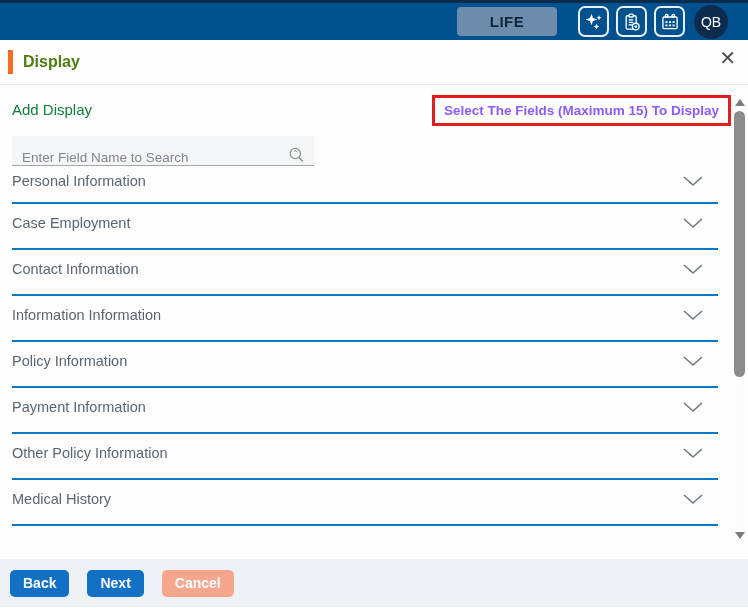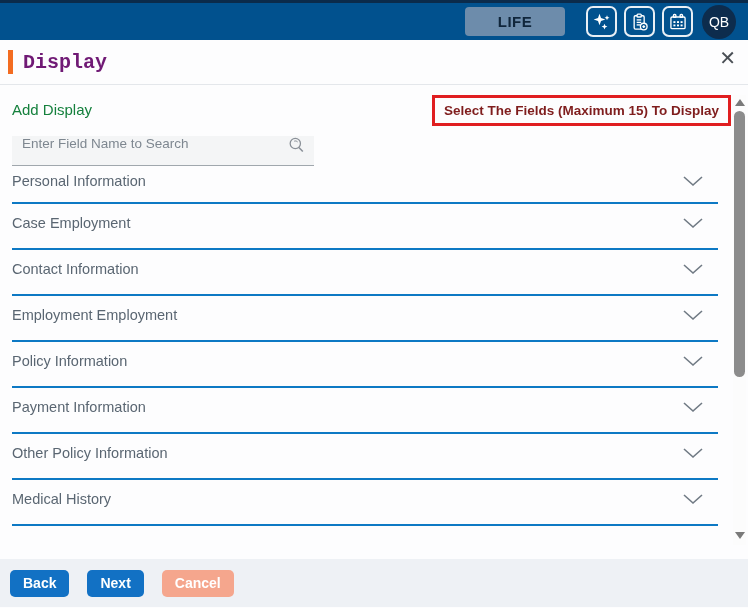--- a/index.html
+++ b/index.html
@@ -4,21 +4,21 @@
 <style>
   * { margin:0; padding:0; box-sizing:border-box; }
   html,body { width:748px; height:608px; overflow:hidden; }
   body { font-family:"Liberation Sans", sans-serif; background:#f5f6f9; }
   .app { position:relative; width:748px; height:608px; background:#fdfdfe; }
 
   
   .topbar {
     height:40px; background:#01518E; border-top:3px solid #0B2B4B;
     display:flex; align-items:center; justify-content:flex-end;
-    padding-right:12px; gap:7px;
+    padding-right:20px; gap:7px;
   }
   .life-btn {
     width:100px; height:29px; margin-right:14px;
     background:#6D8CAB; border:none; border-radius:4px;
     color:#10263B; font-weight:bold; font-size:15px; letter-spacing:0.5px;
     font-family:"Liberation Sans", sans-serif; cursor:pointer;
   }
   .icon-btn {
     width:31px; height:31px; border:2px solid #E9EFF5; border-radius:7px;
     background:transparent; display:flex; align-items:center; justify-content:center;
@@ -31,43 +31,43 @@
     display:flex; align-items:center; justify-content:center; margin-left:2px;
     cursor:pointer;
   }
 
   
   .panel-header {
     height:45px; background:#FDFDFE; border-bottom:1px solid #E4E7EB;
     display:flex; align-items:center; padding-left:8px; position:relative;
   }
   .accent-bar { width:5px; height:24px; background:#F36C21; margin-right:10px; }
-  .panel-title { color:#701a75; font-weight:bold; font-size:20px;font-family:Liberation Mono, monospace; }
+  .panel-title { color:#4d7c0f; font-weight:bold; font-size:16px; }
   .close-btn {
     position:absolute; right:12px; top:8px; background:none; border:none;
     font-size:20px; color:#4A4F55; cursor:pointer; line-height:1;
     font-family:"Liberation Sans", sans-serif;
   }
 
   
   .content { position:relative; height:474px; background:#FDFDFE; }
   .content-top-row {
     display:flex; justify-content:space-between; align-items:flex-start;
     padding:10px 17px 0 12px;
   }
   .add-display-label { font-size:15px; color:#15803d; padding-top:6px; }
   .fields-notice {
     border:3px solid #E01E20; padding:5px 9px;
-    font-size:13.5px; font-weight:bold; color:#7f1d1d; background:#FDFDFE;
+    font-size:13.5px; font-weight:bold; color:#8b5cf6; background:#FDFDFE;
   }
 
   .search-row {
     margin:10px 0 0 12px; width:302px; height:30px;
     background:#F4F5F6; border-bottom:1px solid #A0A7AD;
-    display:flex; align-items:flex-start; padding:0 8px 0 10px;
+    display:flex; align-items:flex-end; padding:0 8px 0 10px;
   }
   .search-row input {
     flex:1; border:none; background:transparent; outline:none;
     font-size:13.5px; color:#3B4A5A; font-family:"Liberation Sans", sans-serif;
   }
   .search-row input::placeholder { color:#7E8790; opacity:1; }
   .search-icon-wrap { display:flex; cursor:pointer; }
 
   
   .sections {
@@ -209,21 +209,21 @@
   <div class="section-row">
     <span class="section-label">Contact Information</span>
     <span class="chevron">
       <svg width="22" height="12" viewBox="0 0 22 12" fill="none" stroke="#707A84" stroke-width="1.6">
         <polyline points="2,2 11,10 20,2"></polyline>
       </svg>
     </span>
   </div>
 
   <div class="section-row">
-    <span class="section-label">Employment Employment</span>
+    <span class="section-label">Information Information</span>
     <span class="chevron">
       <svg width="22" height="12" viewBox="0 0 22 12" fill="none" stroke="#707A84" stroke-width="1.6">
         <polyline points="2,2 11,10 20,2"></polyline>
       </svg>
     </span>
   </div>
 
   <div class="section-row">
     <span class="section-label">Policy Information</span>
     <span class="chevron">

